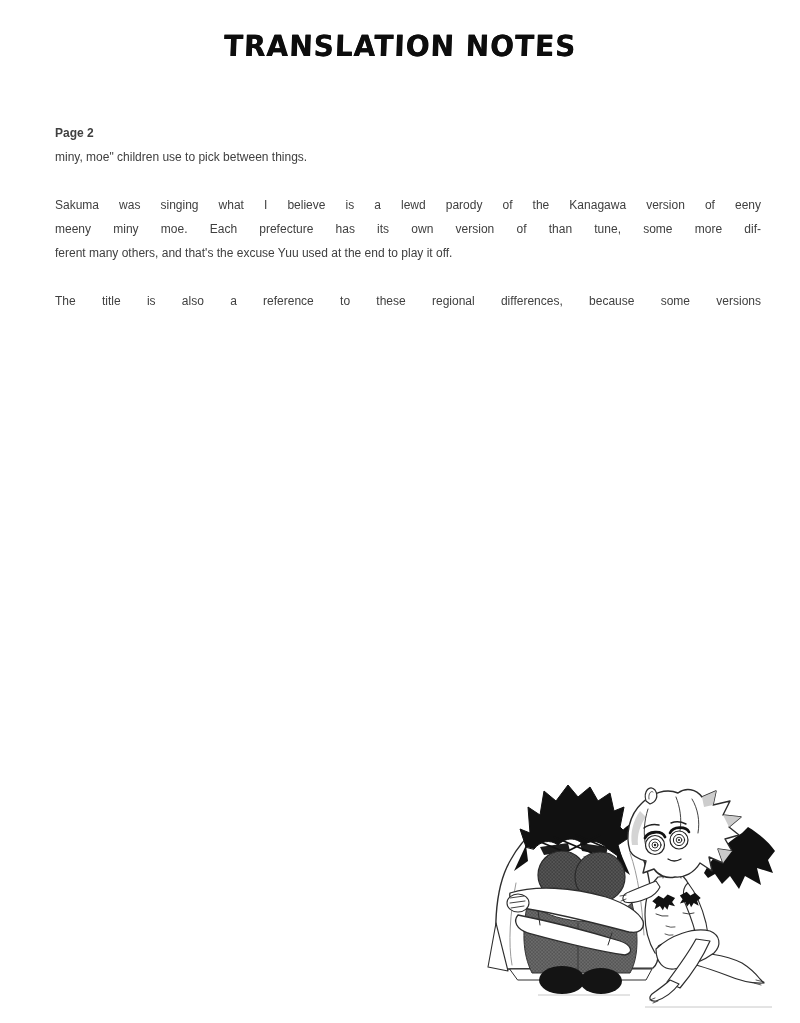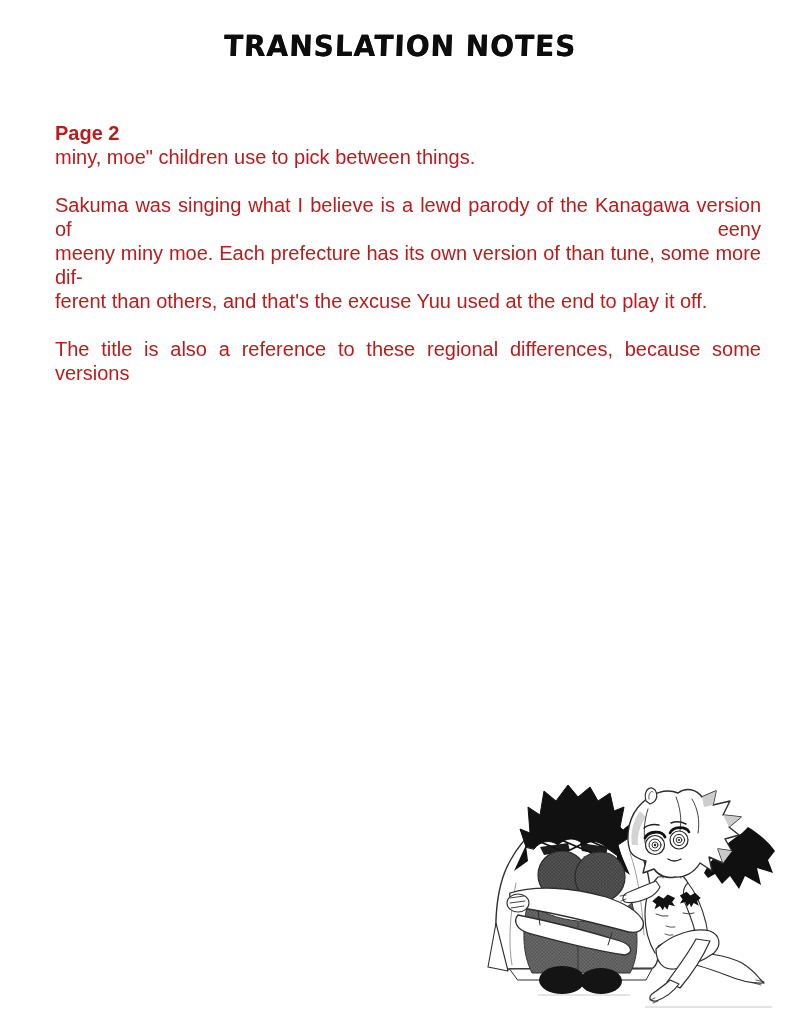--- a/index.html
+++ b/index.html
@@ -22,23 +22,23 @@
     letter-spacing:1px;
     color:#0d0d0d;
     transform:skewX(-2deg) scaleY(1.04);
     text-shadow:0.4px 0 0 #0d0d0d;
   }
   .notes{
     position:absolute;
     left:55px;
     width:706px;
     top:121px;
-    font-size:20px;
+    font-size:12px;
     line-height:24px;
-    color:#b91c1c;
+    color:#404040;
   }
   .para{margin:0 0 24px 0;}
   .tline{
     display:block;
     text-align:justify;
     text-align-last:justify;
   }
   .tline.last{
     text-align:justify;
     text-align-last:left;
@@ -58,21 +58,21 @@
 <h1 class="page-title">TRANSLATION NOTES</h1>
 
 <div class="notes">
   <p class="para">
     <span class="tline last bold">Page 2</span>
     <span class="tline last">miny, moe" children use to pick between things.</span>
   </p>
   <p class="para">
     <span class="tline">Sakuma was singing what I believe is a lewd parody of the Kanagawa version of eeny</span>
     <span class="tline">meeny miny moe. Each prefecture has its own version of than tune, some more dif-</span>
-    <span class="tline last">ferent than others, and that's the excuse Yuu used at the end to play it off.</span>
+    <span class="tline last">ferent many others, and that's the excuse Yuu used at the end to play it off.</span>
   </p>
   <p class="para">
     <span class="tline">The title is also a reference to these regional differences, because some versions</span>
   </p>
 </div>
 
 <svg class="illustration" viewBox="0 0 320 240" role="img" aria-label="Black-and-white manga drawing: a gloomy dark-haired boy in a white shirt hugs his knees while a small spiky-haired succubus girl with a single horn, spiral eyes, a black bat wing and bat-shaped pasties sits beside him">
   <defs>
     <pattern id="htK" width="3.4" height="3.4" patternUnits="userSpaceOnUse">
       <rect width="3.4" height="3.4" fill="#565656"></rect>

